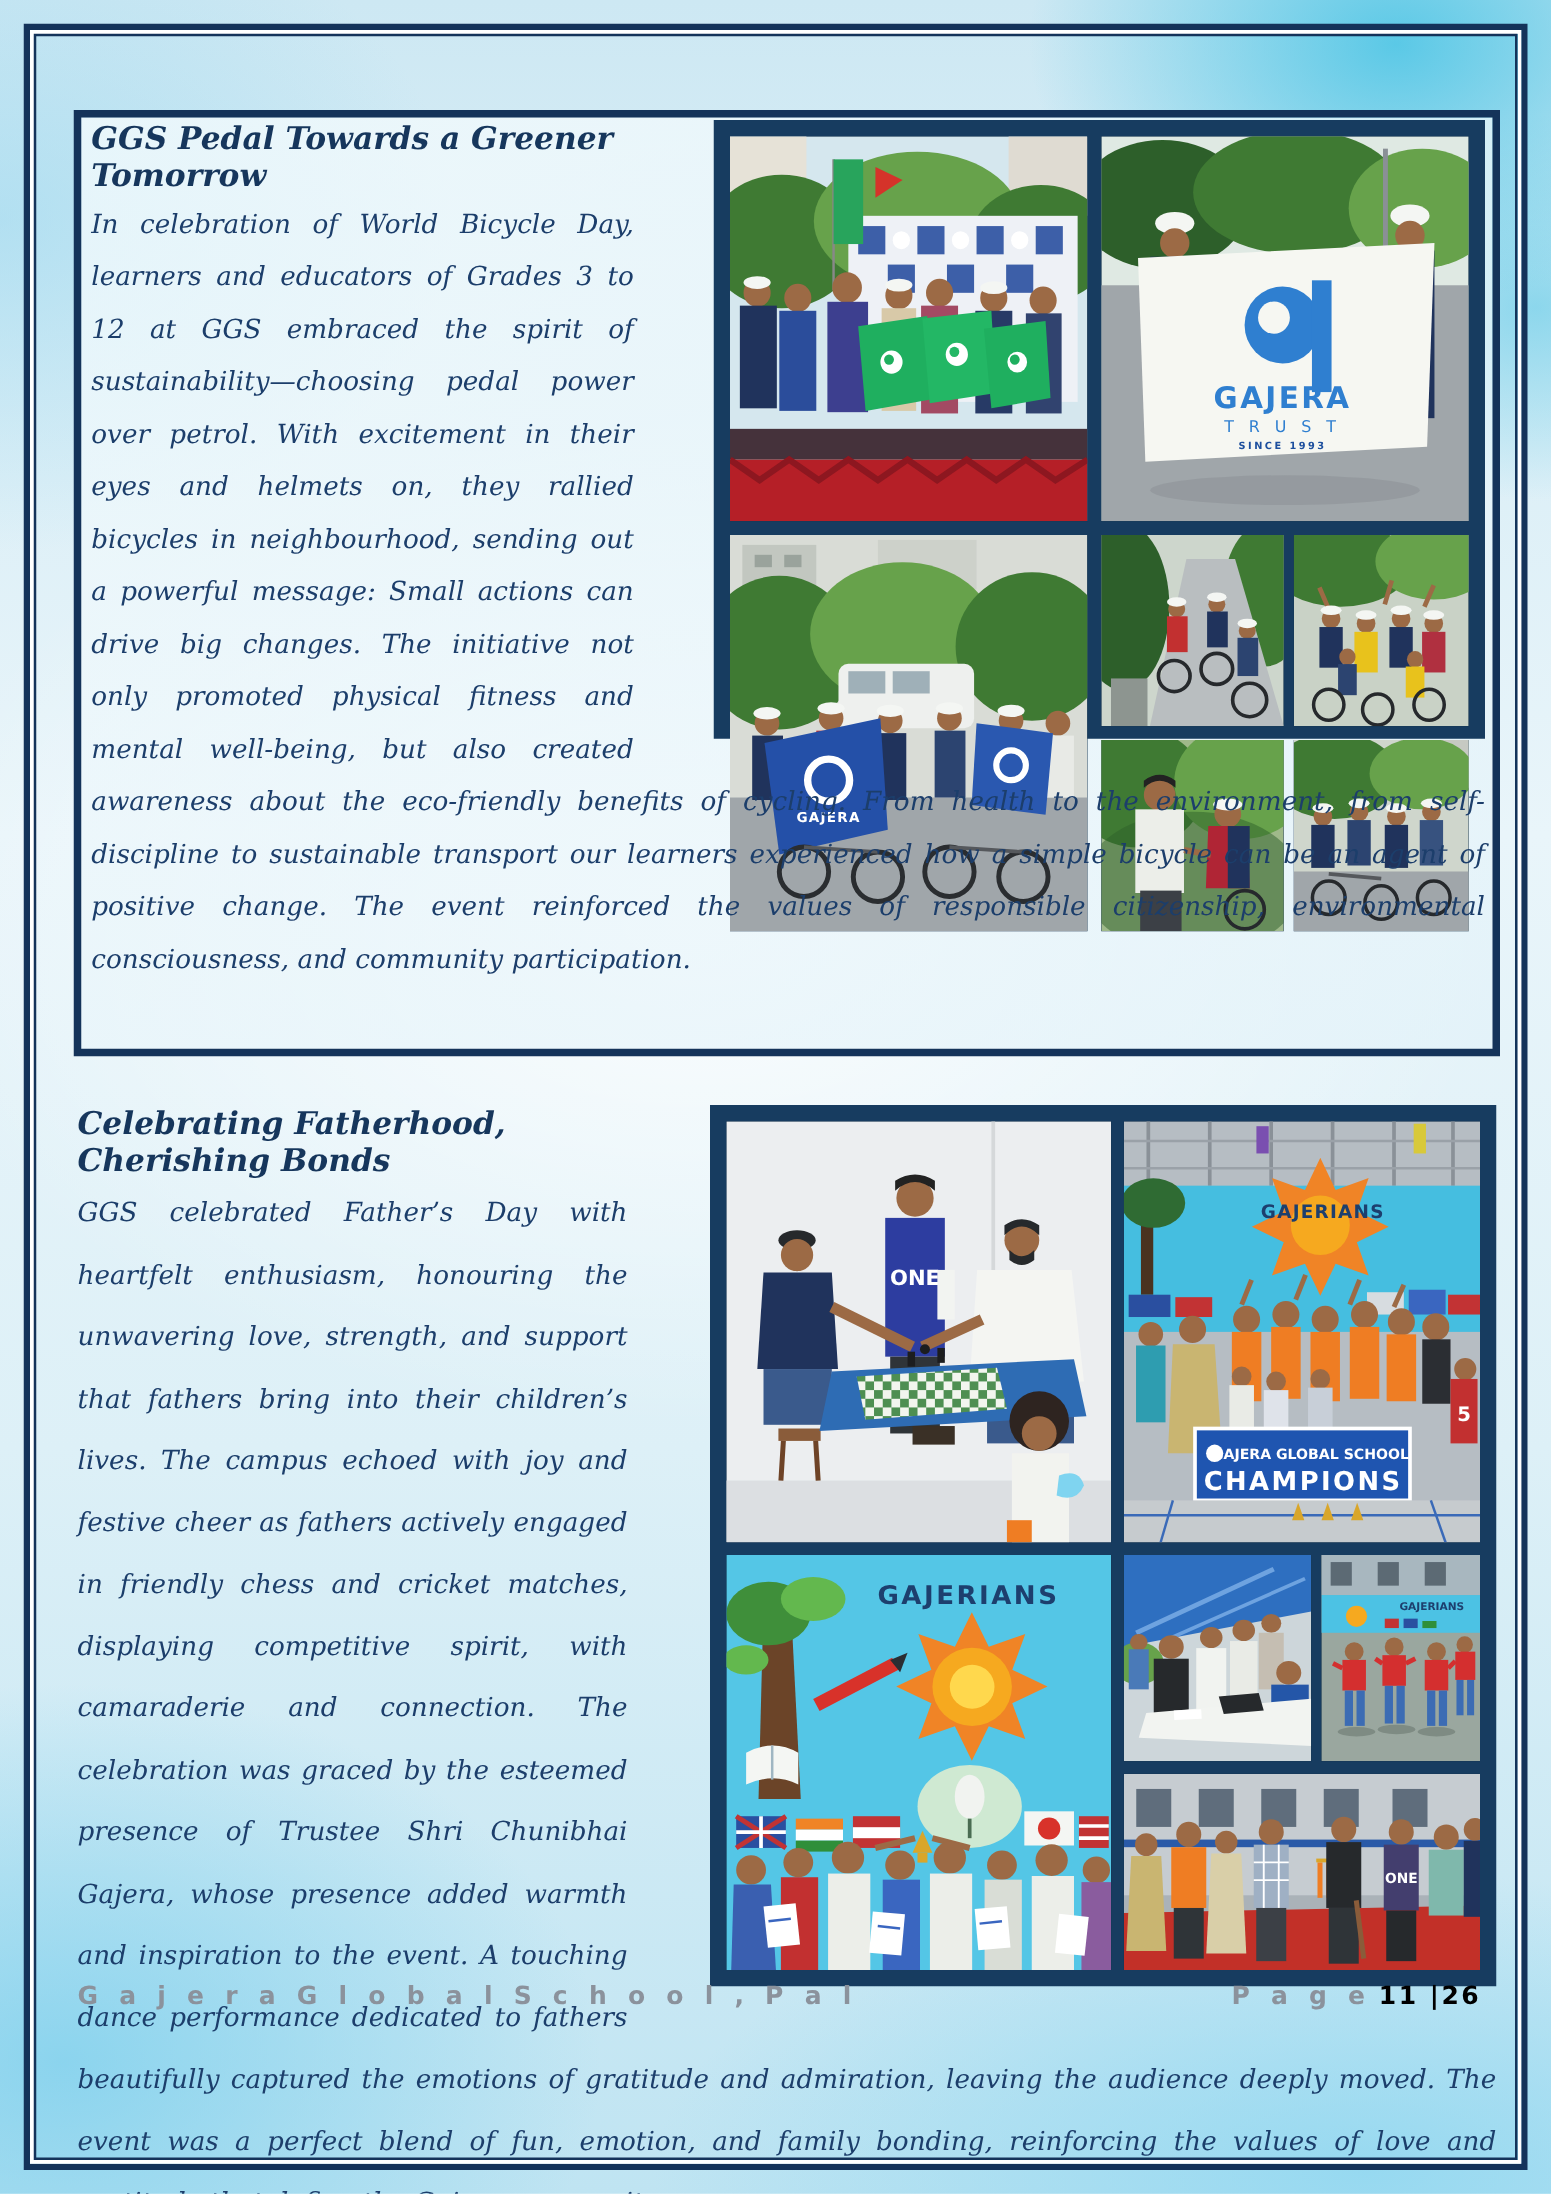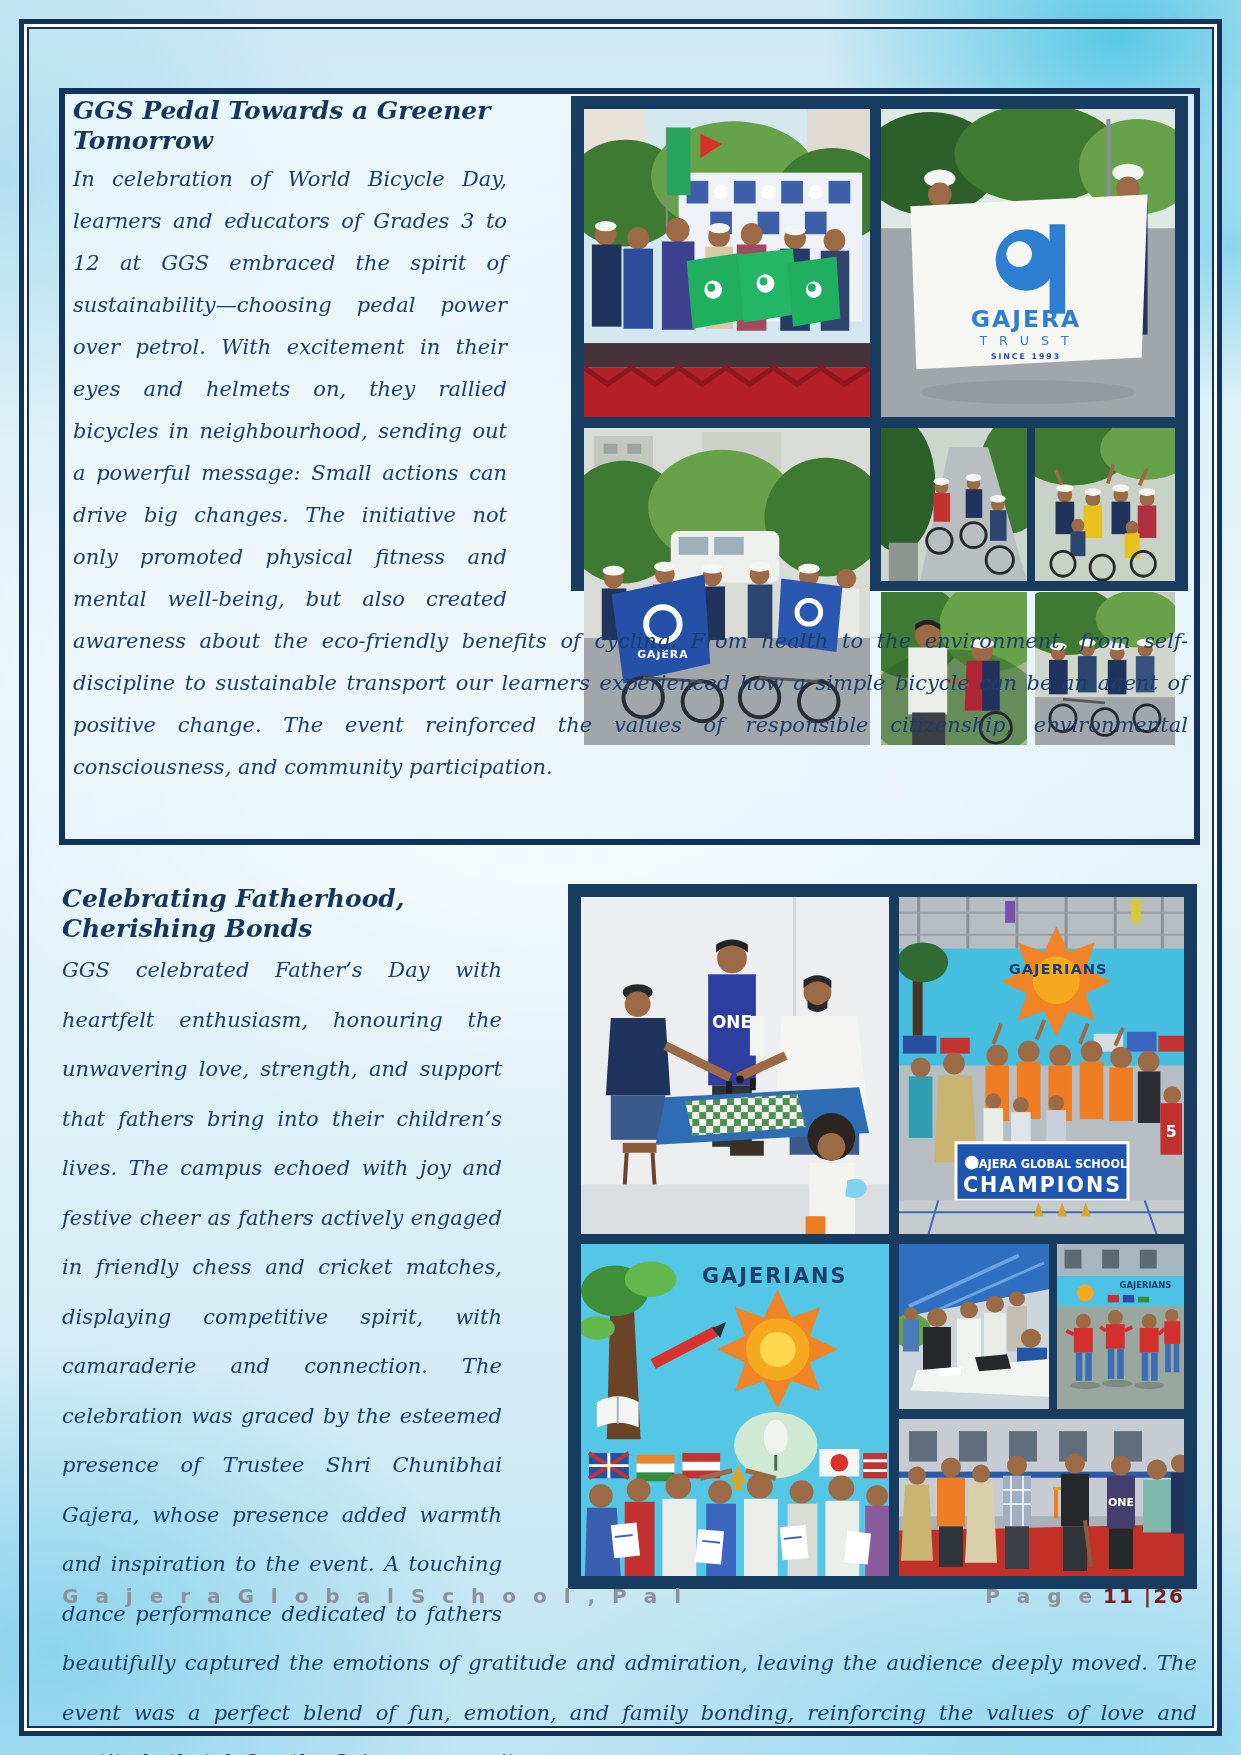--- a/index.html
+++ b/index.html
@@ -31,21 +31,21 @@
   .collage1{width:617px;height:495px;padding:13px;grid-template-columns:286px 294px;grid-template-rows:308px 153px 153px;gap:11px 11px;margin-left:64px;margin-bottom:6px;shape-outside:inset(0);}
   .collage2{width:629px;height:705px;padding:13px;grid-template-columns:308px 285px;grid-template-rows:337px 332px;gap:10px;margin-left:66px;margin-bottom:6px;shape-outside:inset(0);}
   .ph{overflow:hidden;background:#0e2a46;}
   .ph svg{display:block;width:100%;height:100%;}
   .span2{grid-row:2 / span 2;}
   .g2{display:grid;grid-template-columns:146px 140px;gap:8px;}
   .c2b{display:grid;grid-template-rows:165px 157px;gap:10px;}
   .c2bt{display:grid;grid-template-columns:150px 127px;gap:8px;}
   .footer{position:absolute;left:62px;right:56px;top:1584px;display:flex;justify-content:space-between;align-items:baseline;
     font-family:"DejaVu Sans", sans-serif;font-weight:bold;font-size:20px;letter-spacing:5px;color:#8b929c;z-index:3;}
-  .footer .pg-num{color:#7f1d1d;letter-spacing:2px;margin-left:6px;}
+  .footer .pg-num{color:#000000;letter-spacing:2px;margin-left:6px;}
   
   .p-sky{fill:#d5e7ee}.p-t1{fill:#3f7a33}.p-t2{fill:#67a24b}.p-t3{fill:#2d5f2a}
   .p-rd{fill:#a0a6aa}.p-nv{fill:#20335c}.p-sk{fill:#9c6a45}
   .p-bl{fill:#2f7fd0}.p-or{fill:#ef7d23}.p-gl{fill:#c9b571}.p-re{fill:#c23030}.p-gr{fill:#28a45c}
   text{font-family:"DejaVu Sans", sans-serif;}
 </style>
 </head>
 <body>
 
 <div class="frame"></div>

